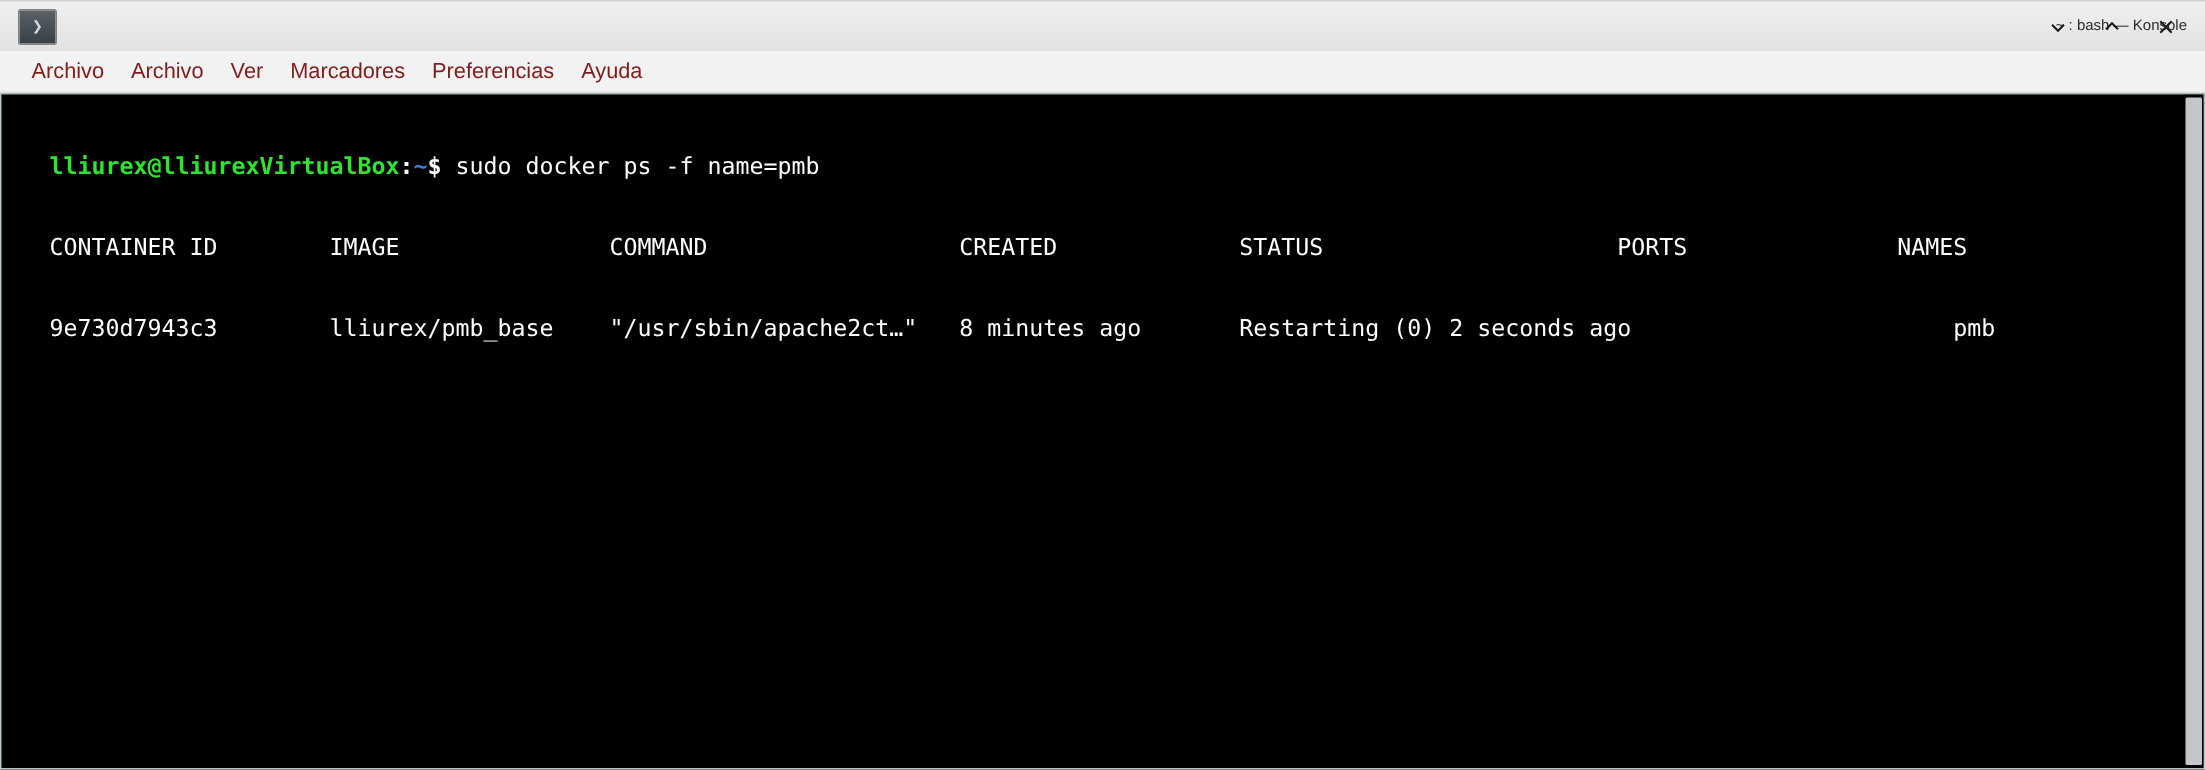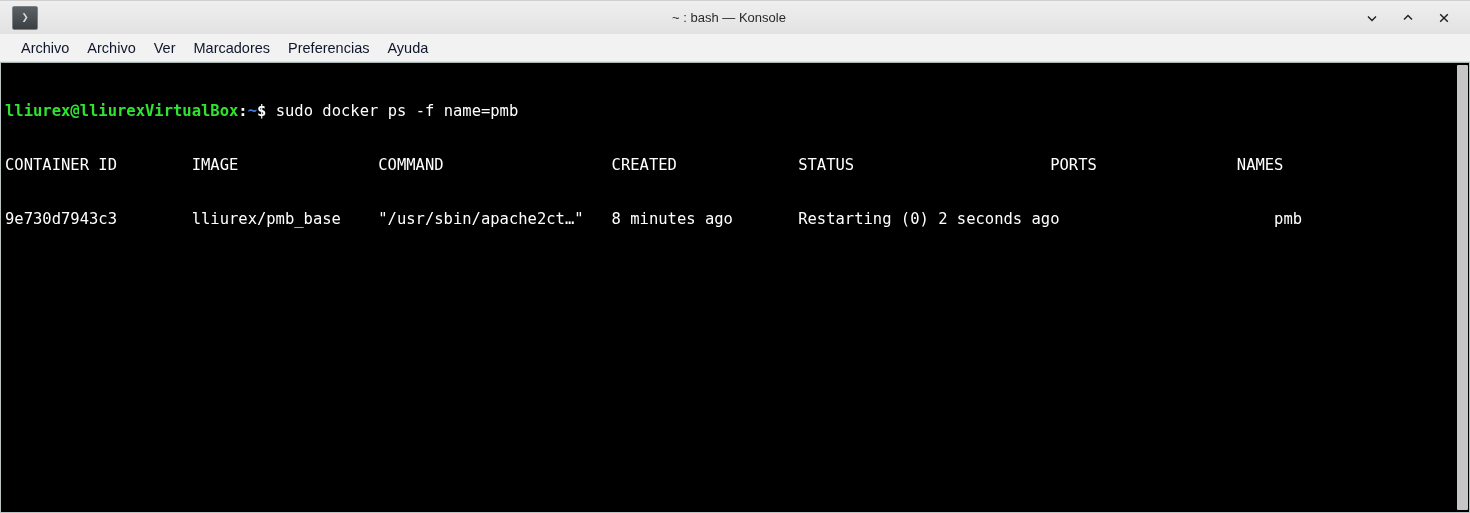--- a/index.html
+++ b/index.html
@@ -47,22 +47,22 @@
     justify-content: center;
     color: #d6dadd;
     font-size: 12px;
     font-family: "Liberation Mono", monospace;
     line-height: 1;
   }
   .title-text {
     position: absolute;
     left: 0;
     right: 12px;
-    text-align: center;
-    font-size: 13px;
+    text-align: right;
+    font-size: 10px;
     color: #2a2a2a;
     pointer-events: none;
   }
   .win-controls {
     margin-left: auto;
     display: flex;
     align-items: center;
     gap: 20px;
     padding-right: 12px;
     z-index: 2;
@@ -83,21 +83,21 @@
     flex: 0 0 28px;
     background: #f2f2f2;
     display: flex;
     align-items: center;
     padding-left: 12px;
     box-sizing: border-box;
     border-bottom: 1px solid #e0e0e0;
   }
   .menu-item {
     font-size: 14.5px;
-    color: #0f172a;
+    color: #7f1d1d;
     padding: 3px 9px;
     border-radius: 2px;
     white-space: nowrap;
   }
 
   
   .terminal-wrap {
     flex: 1 1 auto;
     background: #000;
     border: 1px solid #b8c4c4;
@@ -111,21 +111,21 @@
     flex: 1 1 auto;
     padding: 3px 0 0 4px;
     font-family: "DejaVu Sans Mono", "Liberation Mono", monospace;
     font-size: 15.5px;
     line-height: 18px;
     color: #ffffff;
     white-space: pre;
     overflow: hidden;
     letter-spacing: 0px;
   }
-  .line { height: 18px; white-space: pre; }
+  .line { height: 18px; white-space: pre; margin-left: 28px; }
   .c-user { color: #2fe32f; font-weight: bold; }
   .c-path { color: #3b7fe0; font-weight: bold; }
   .c-sym  { color: #ffffff; font-weight: bold; }
   .c-out  { color: #ffffff; }
   .cursor {
     display: inline-block;
     width: 9px;
     height: 15px;
     background: #ffffff;
     vertical-align: -3px;

